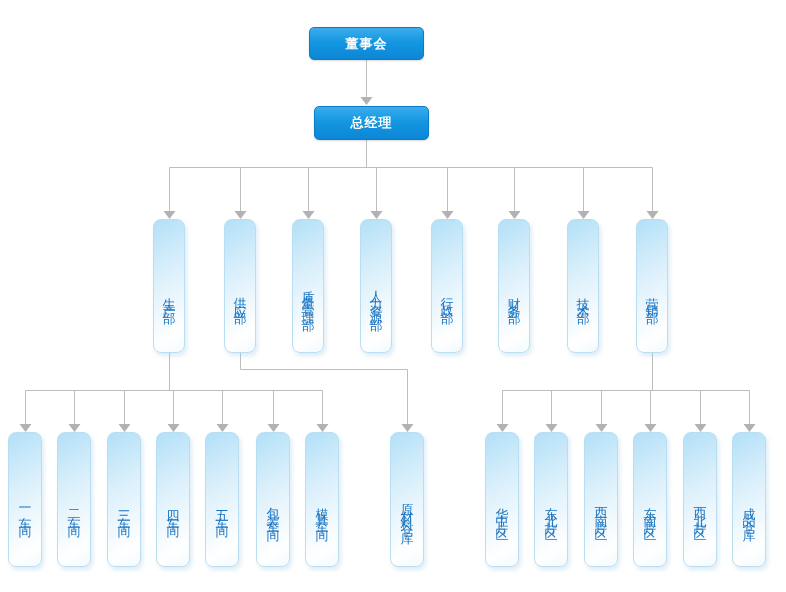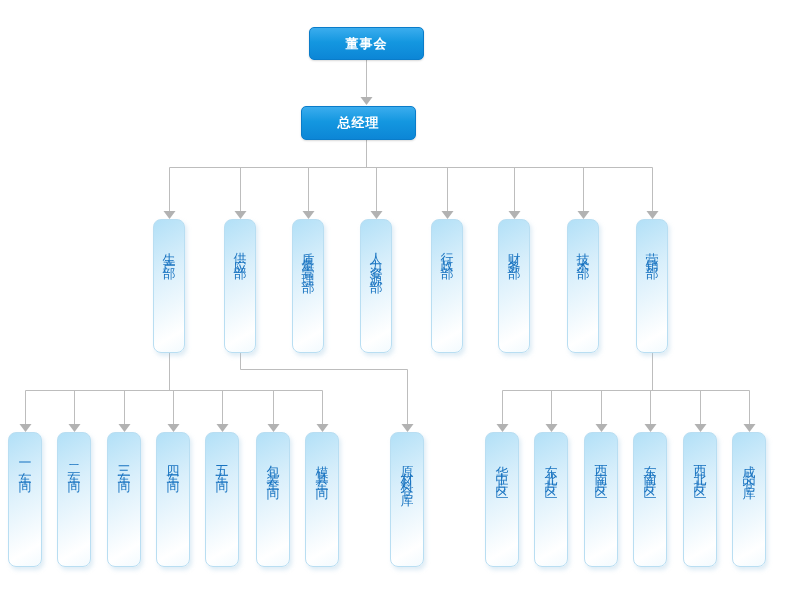--- a/index.html
+++ b/index.html
@@ -7,20 +7,21 @@
     padding: 0;
     background: #ffffff;
     font-family: "DejaVu Sans", sans-serif;
   }
   .canvas {
     position: relative;
     width: 786px;
     height: 592px;
     background: #ffffff;
     overflow: hidden;
+    text-align: center;
   }
   .connectors {
     position: absolute;
     left: 0;
     top: 0;
     pointer-events: none;
   }
   .connectors line, .connectors path {
     stroke: #bdbdbd;
     stroke-width: 1;
@@ -138,21 +139,21 @@
       <line x1="700.5" y1="390.5" x2="700.5" y2="424"></line>
         <polygon points="694.5,424 706.5,424 700.5,432"></polygon>
       <line x1="749.5" y1="390.5" x2="749.5" y2="424"></line>
         <polygon points="743.5,424 755.5,424 749.5,432"></polygon>
     </g>
   </svg>
 
   <div class="node blue" style="left:309px; top:27px; width:115px; height:33px;">
     <span>董事会</span>
   </div>
-  <div class="node blue" style="left:301px; top:106px; width:115px; height:34px;">
+  <div class="node blue" style="left:314px; top:106px; width:115px; height:34px;">
     <span>总经理</span>
   </div>
 
   <div class="node light" style="left:153px; top:219px; width:32px; height:134px;">
     <span class="vtext">生产部</span>
   </div>
   <div class="node light" style="left:224px; top:219px; width:32px; height:134px;">
     <span class="vtext">供应部</span>
   </div>
   <div class="node light" style="left:292px; top:219px; width:32px; height:134px;">

